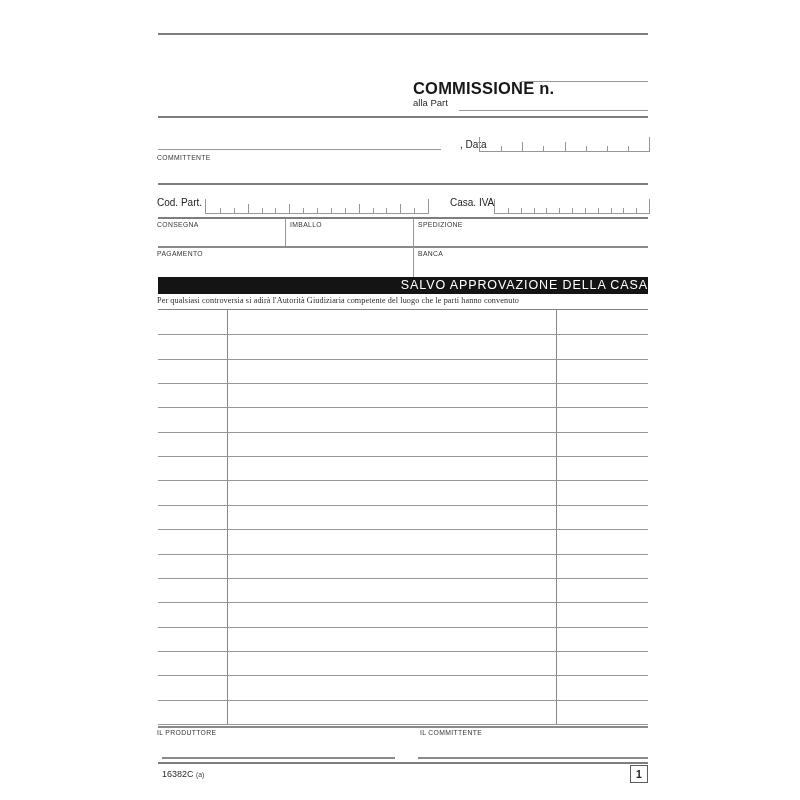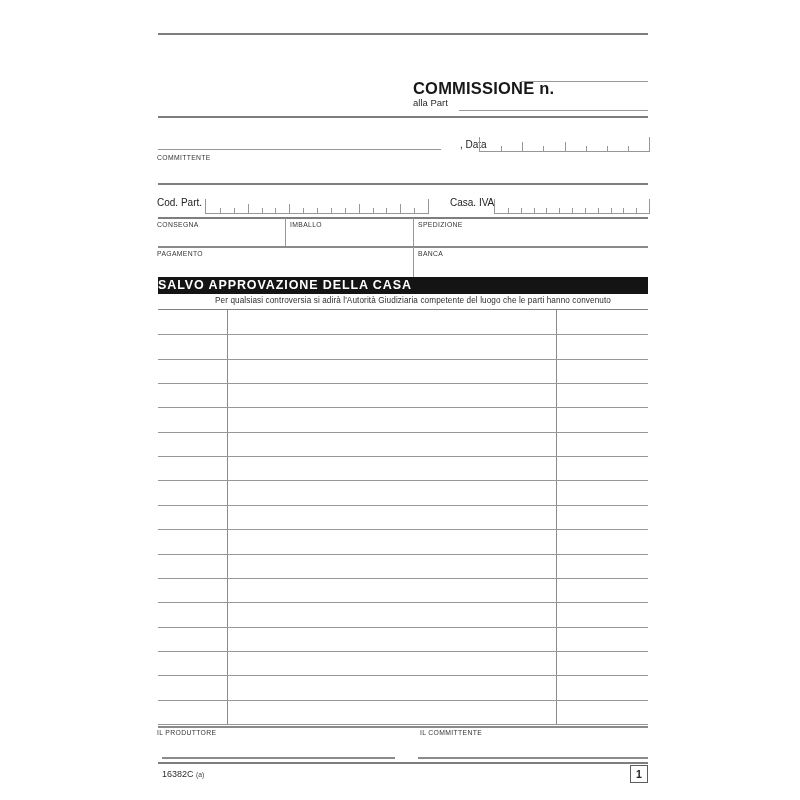--- a/index.html
+++ b/index.html
@@ -30,26 +30,26 @@
   .comb{position:absolute;height:14px;
     border-left:1px solid var(--line,#8b8b8b);
     border-right:1px solid var(--line,#8b8b8b);
     border-bottom:1px solid var(--line,#8b8b8b);}
   .comb .tick{position:absolute;bottom:0;width:1px;height:5px;background:var(--line,#8b8b8b);}
   .comb .tick.med{height:9.5px;}
 
   .banner{
     position:absolute;left:158px;top:277px;width:490px;height:17px;
     background:var(--banner,#141414);color:#ffffff;
-    font-weight:bold;font-size:12.5px;letter-spacing:.9px;
-    text-align:left;line-height:17.5px;
+    font-weight:normal;font-size:12.5px;letter-spacing:.9px;
+    text-align:right;line-height:17.5px;
   }
   .legal{
-    position:absolute;left:168px;top:296px;width:490px;
-    text-align:center;font-size:8.2px;color:#2e2e2e;letter-spacing:.1px;
+    position:absolute;left:157px;top:296px;width:490px;
+    font-size:8.2px;color:#2e2e2e;letter-spacing:.1px;font-family:Liberation Serif, serif;
   }
 
   #grid{
     position:absolute;left:158px;top:309px;width:490px;height:414px;
     border-top:1.5px solid #818181;
     border-bottom:1px solid var(--line,#8f8f8f);
   }
   #grid .rowline{position:absolute;left:0;width:100%;height:1px;background:var(--line,#9a9a9a);}
   #grid .colline{position:absolute;top:0;height:100%;width:1px;background:#8a8a8a;}
 

